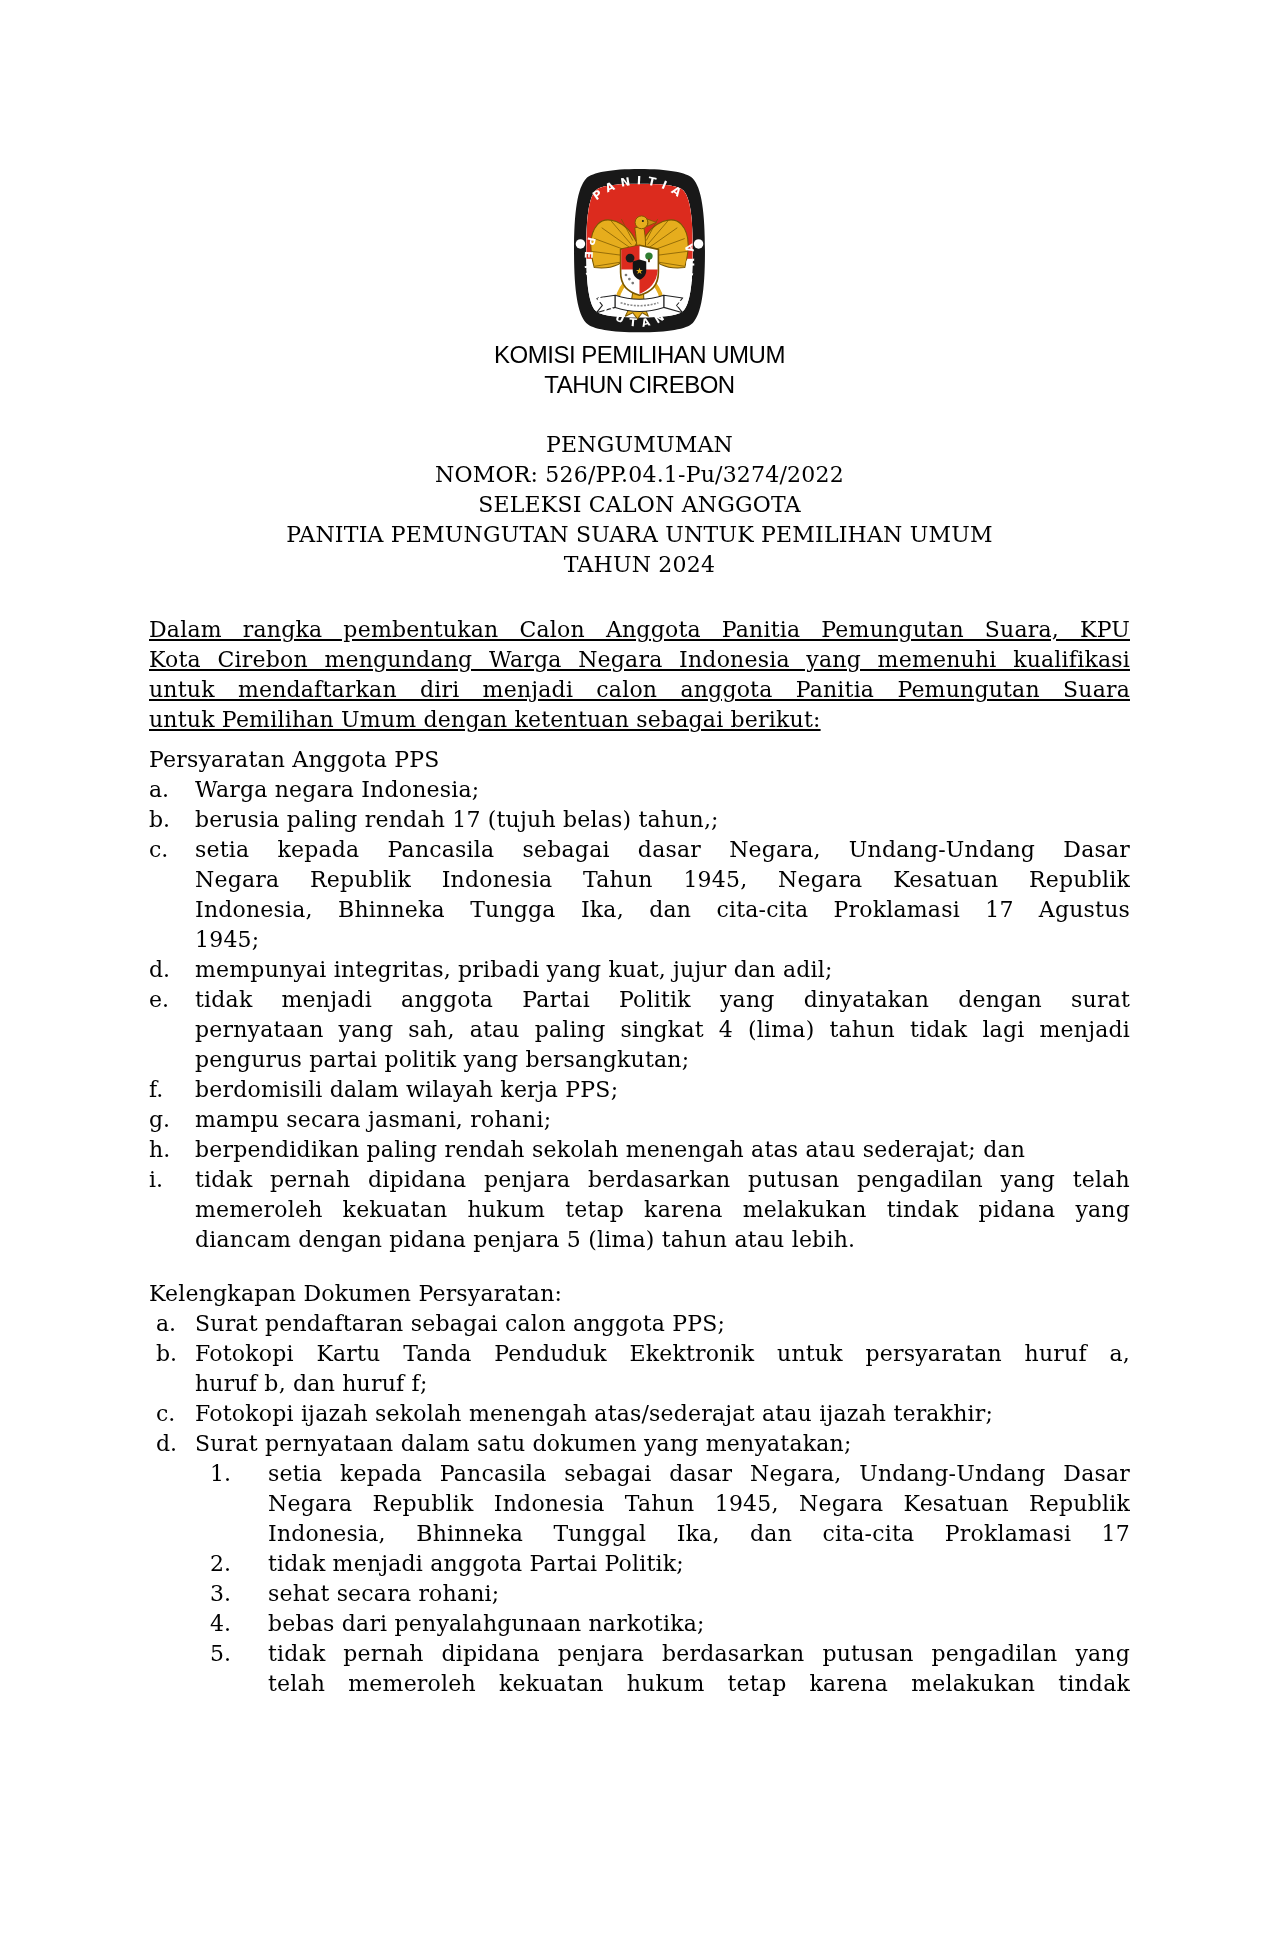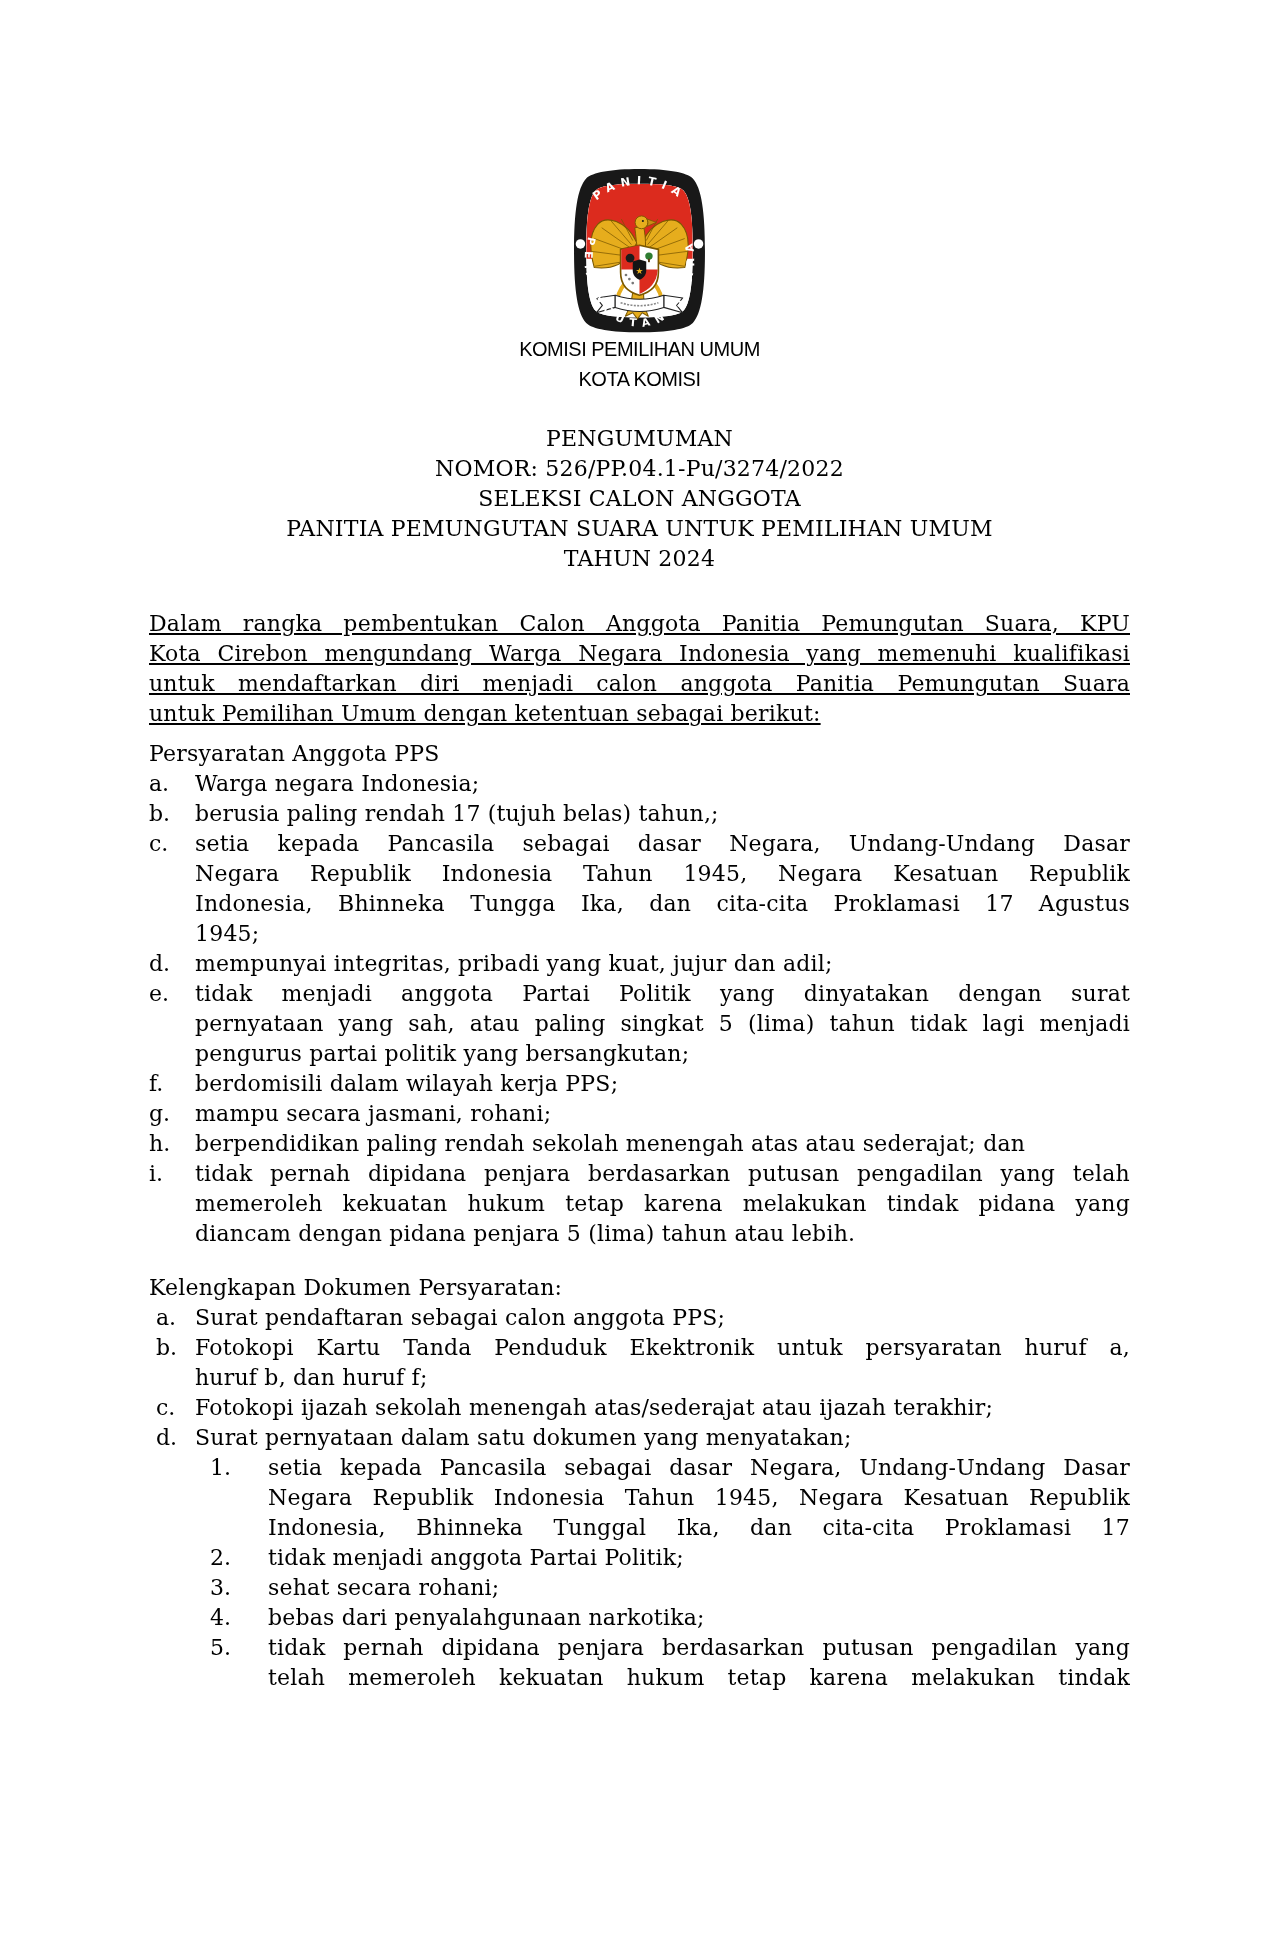--- a/index.html
+++ b/index.html
@@ -2,22 +2,22 @@
 <html style="--logo-red: #DC2B1E; --logo-gold: #E6AD1D; --logo-gold-dark: #7B5800; --logo-black: #181818; --logo-green: #2F7D32;"><head>
 <meta charset="utf-8">
 <style>
   html,body{margin:0;padding:0;background:#ffffff;}
   body{width:1276px;font-family:"DejaVu Serif","Liberation Serif",serif;color:#000;}
   .page{box-sizing:border-box;width:1276px;min-height:1951px;padding:167px 146px 0 149px;background:#fff;}
   
   .logo-wrap{width:135px;margin:0 auto;}
   .logo-wrap svg{display:block;}
   
-  .org{margin-top:0;text-align:center;font-family:"Liberation Sans","DejaVu Sans",sans-serif;
-       font-size:20px;line-height:30px;letter-spacing:-0.5px;}
+  .org{margin-top:6px;text-align:center;font-family:"Liberation Sans","DejaVu Sans",sans-serif;
+       font-size:24px;line-height:30px;letter-spacing:-0.5px;}
   
   .title-block{margin-top:30px;text-align:center;font-size:22px;line-height:29px;letter-spacing:0.3px;}
   
   .intro{margin-top:35px;text-decoration:underline;}
   .ln{min-height:30px;line-height:30px;font-size:22px;letter-spacing:0.2px;}
   .jl{text-align:justify;text-align-last:justify;}
   .sec-heading{margin-top:10px;}
   .sec-heading.docs-h{margin-top:24px;}
   .item{position:relative;padding-left:46px;}
   .item .mk{position:absolute;left:0;top:0;line-height:30px;font-size:22px;}
@@ -108,21 +108,21 @@
         <textPath href="#arcTop" startOffset="50%" text-anchor="middle" id="arcTopText">PANITIA</textPath>
       </text>
       <text font-family="'DejaVu Sans','Liberation Sans',sans-serif" font-size="16" font-weight="bold" fill="#ffffff" letter-spacing="10">
         <textPath href="#arcBot" startOffset="50%" text-anchor="middle" id="arcBotText">PEMUNGUTAN SUARA</textPath>
       </text>
     </svg>
   </div>
 
   <div class="org">
     <div>KOMISI PEMILIHAN UMUM</div>
-    <div>KOTA KOMISI</div>
+    <div>TAHUN CIREBON</div>
   </div>
 
   <div class="title-block">
       <div class="ln">PENGUMUMAN</div>
       <div class="ln">NOMOR: 526/PP.04.1-Pu/3274/2022</div>
       <div class="ln">SELEKSI CALON ANGGOTA</div>
       <div class="ln">PANITIA PEMUNGUTAN SUARA UNTUK PEMILIHAN UMUM</div>
       <div class="ln">TAHUN 2024</div>
     </div>
 
@@ -159,21 +159,21 @@
       <div class="item">
         <span class="mk">d.</span>
         <div>
           <div class="ln">mempunyai integritas, pribadi yang kuat, jujur dan adil;</div>
         </div>
       </div>
       <div class="item">
         <span class="mk">e.</span>
         <div>
           <div class="ln jl">tidak menjadi anggota Partai Politik yang dinyatakan dengan surat</div>
-          <div class="ln jl">pernyataan yang sah, atau paling singkat 5 (lima) tahun tidak lagi menjadi</div>
+          <div class="ln jl">pernyataan yang sah, atau paling singkat 4 (lima) tahun tidak lagi menjadi</div>
           <div class="ln">pengurus partai politik yang bersangkutan;</div>
         </div>
       </div>
       <div class="item">
         <span class="mk">f.</span>
         <div>
           <div class="ln">berdomisili dalam wilayah kerja PPS;</div>
         </div>
       </div>
       <div class="item">

